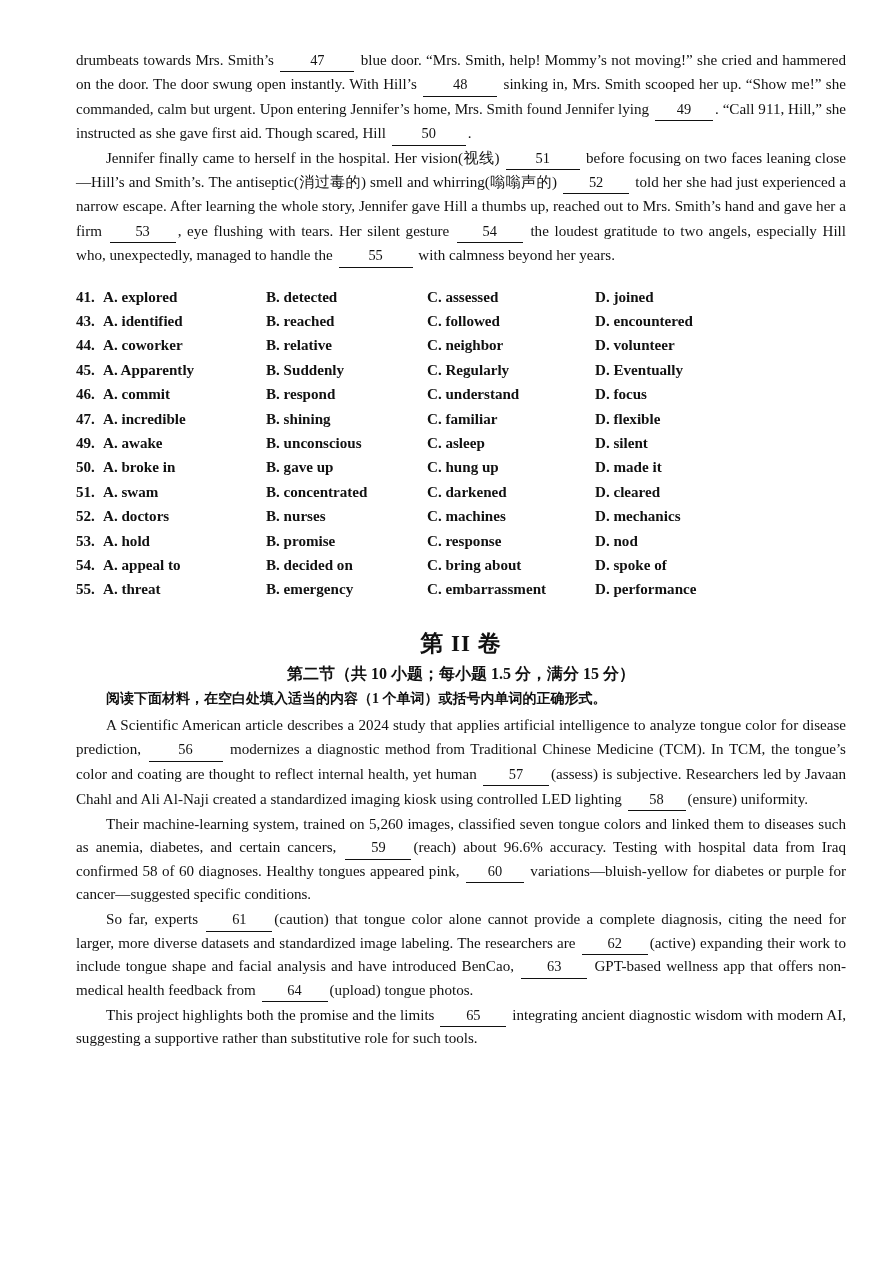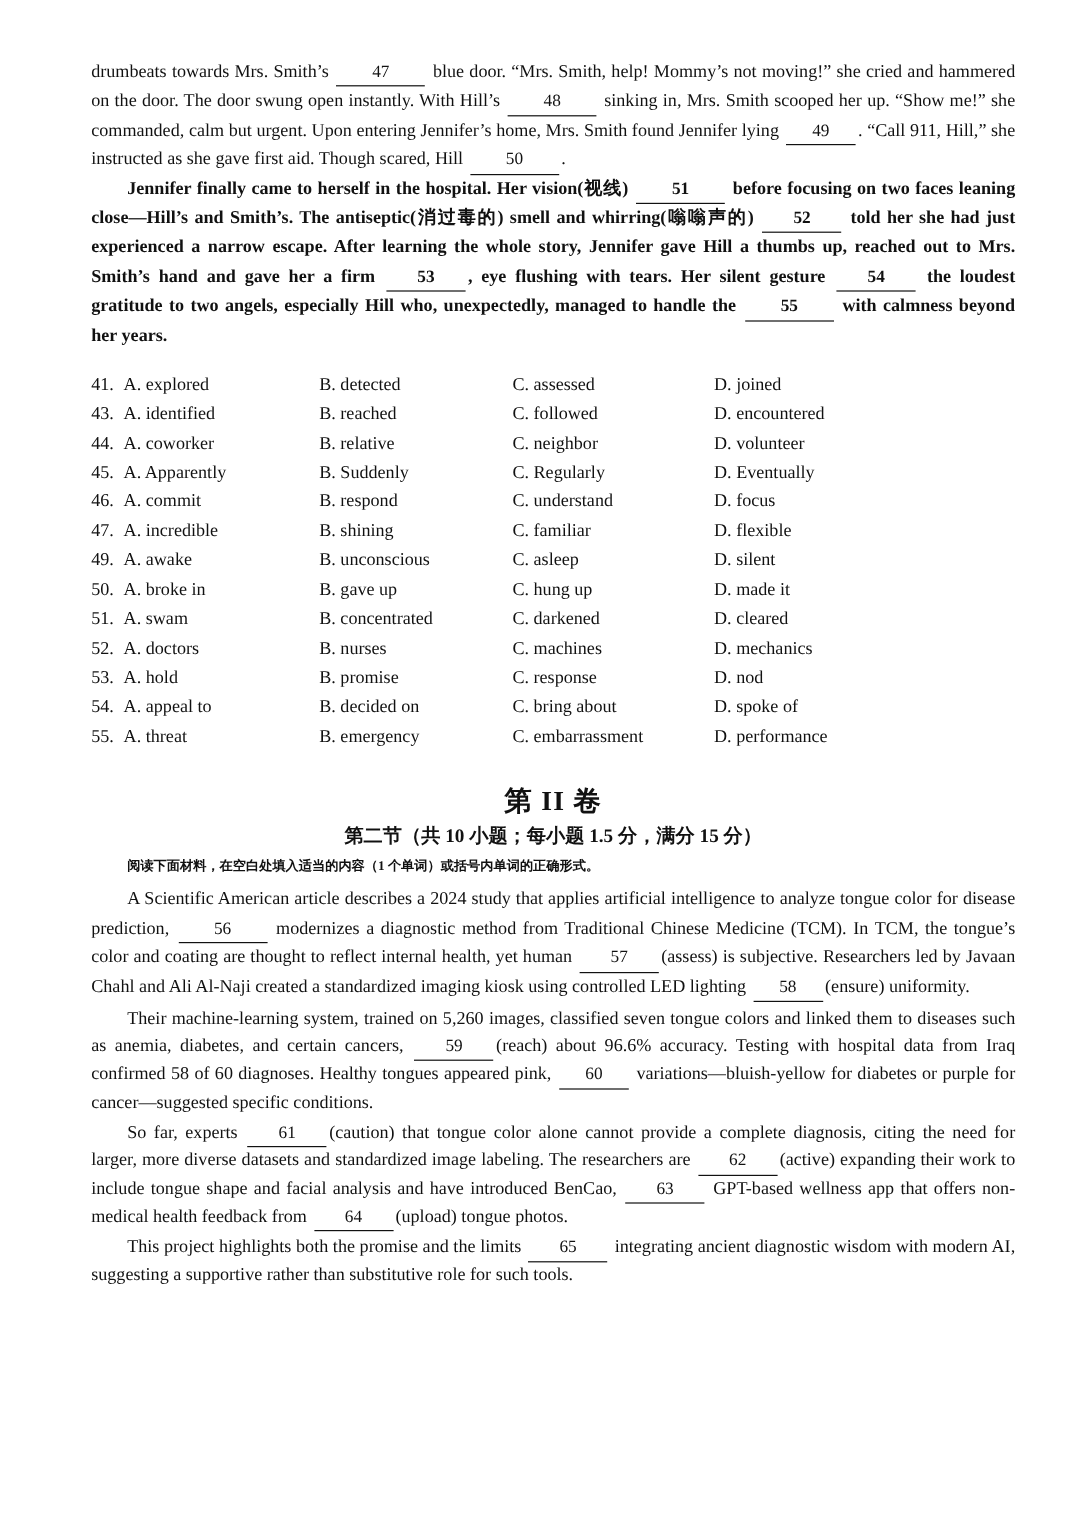--- a/index.html
+++ b/index.html
@@ -25,21 +25,21 @@
   }
 
   
   .passage {
     font-size: 15.1px;
     line-height: 24.3px;
     text-align: justify;
     text-justify: inter-word;
     margin: 0;
   }
-  .passage + .passage { margin-top: 0px; font-weight: bold; }
+  .passage + .passage { margin-top: 0px; }
   .indent { display: inline-block; width: 30px; }
 
   
   .blank {
     display: inline-block;
     border-bottom: 1.4px solid #111;
     text-align: center;
     vertical-align: baseline;
     line-height: 1.0;
     font-size: 14.4px;
@@ -52,20 +52,21 @@
 
   
   .options {
     margin-top: 17px;
     font-size: 15.1px;
     line-height: 24.4px;
   }
   .opt-row {
     display: flex;
     width: 100%;
+    font-weight: bold;
   }
   .opt-row .num {
     width: 27px;
     flex: 0 0 27px;
   }
   .opt-row .ch {
     flex: 0 0 auto;
   }
   .opt-row .ch.a { width: 163px; }
   .opt-row .ch.b { width: 161px; }
@@ -85,21 +86,21 @@
     font-family: "Liberation Serif", "DejaVu Sans", serif;
   }
   .sec2-head {
     font-size: 16px;
     line-height: 25px;
     margin: 2px 0 0 0;
     font-weight: bold;
     text-align: center;
   }
   .sec2-instr {
-    font-size: 11px;
+    font-size: 14px;
     line-height: 25px;
     margin: 0;
     font-weight: bold;
   }
 
   .gram {
     font-size: 15.1px;
     line-height: 24.6px;
     text-align: justify;
     margin: 2px 0 0 0;

